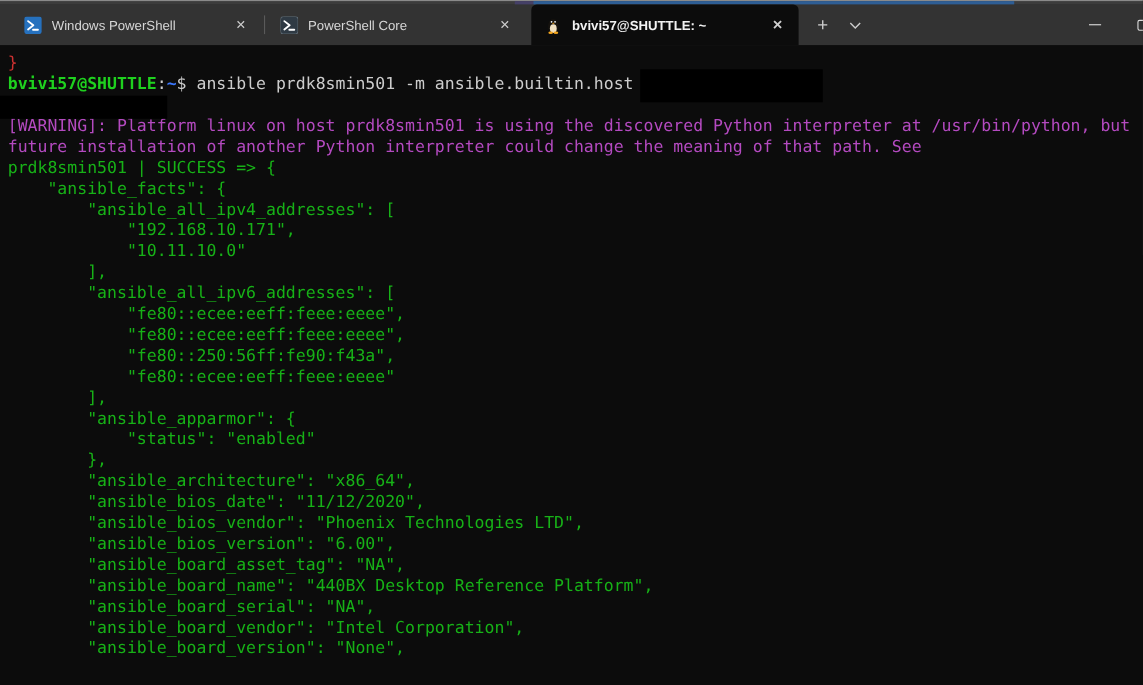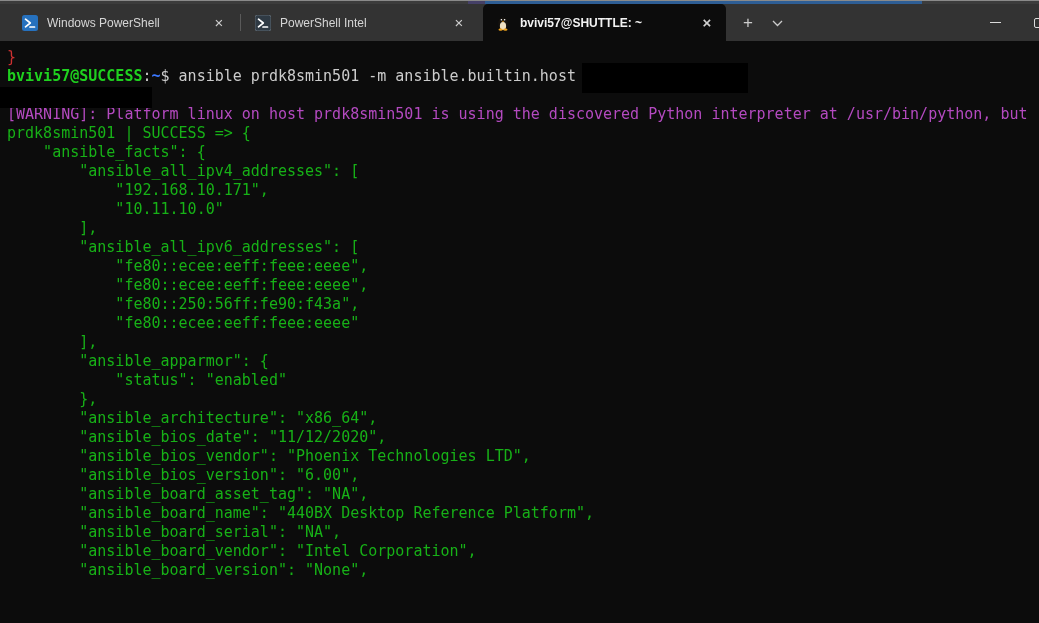--- a/index.html
+++ b/index.html
@@ -88,21 +88,21 @@
     <div class="tabsep"></div>
 
     <div class="tab tab-2">
       <span class="tabicon">
         <svg viewBox="0 0 16 16" width="16" height="16">
           <rect width="16" height="16" rx="2.5" fill="#2f3a44" stroke="#6a7680" stroke-width="0.8"></rect>
           <path d="M3.5 4.2 L8.3 8 L3.5 11.8" stroke="#ffffff" stroke-width="1.7" fill="none" stroke-linecap="round" stroke-linejoin="round"></path>
           <line x1="8" y1="12" x2="12.5" y2="12" stroke="#ffffff" stroke-width="1.7" stroke-linecap="round"></line>
         </svg>
       </span>
-      <span class="tablabel">PowerShell Intel</span>
+      <span class="tablabel">PowerShell Core</span>
       <span class="tabclose">×</span>
     </div>
 
     <div class="tab tab-3">
       <span class="tabicon">
         <svg viewBox="0 0 16 16" width="16" height="16">
           <ellipse cx="8" cy="8.6" rx="4.8" ry="6.4" fill="#15120e"></ellipse>
           <ellipse cx="8" cy="11" rx="3.1" ry="3.9" fill="#efe0c2"></ellipse>
           <circle cx="6.4" cy="4.8" r="0.8" fill="#ffffff"></circle>
           <circle cx="9.6" cy="4.8" r="0.8" fill="#ffffff"></circle>
@@ -127,23 +127,24 @@
       <span class="glyph"></span>
     </div>
     <div class="caption-max">
       <span class="glyph"></span>
     </div>
   </div>
 
   <div class="terminal">
     <div class="term-text">
         <div class="tline"><span class="seg-red">}</span></div>
-        <div class="tline"><span class="seg-prompt">bvivi57@SUCCESS</span><span class="seg-plain">:</span><span class="seg-path">~</span><span class="seg-plain">$ ansible prdk8smin501 -m ansible.builtin.host</span></div>
+        <div class="tline"><span class="seg-prompt">bvivi57@SHUTTLE</span><span class="seg-plain">:</span><span class="seg-path">~</span><span class="seg-plain">$ ansible prdk8smin501 -m ansible.builtin.host</span></div>
         <div class="tline">&nbsp;</div>
         <div class="tline"><span class="seg-warning">[WARNING]: Platform linux on host prdk8smin501 is using the discovered Python interpreter at /usr/bin/python, but</span></div>
+        <div class="tline"><span class="seg-warning">future installation of another Python interpreter could change the meaning of that path. See</span></div>
         <div class="tline"><span class="seg-green">prdk8smin501 | SUCCESS =&gt; {</span></div>
         <div class="tline"><span class="seg-green">    "ansible_facts": {</span></div>
         <div class="tline"><span class="seg-green">        "ansible_all_ipv4_addresses": [</span></div>
         <div class="tline"><span class="seg-green">            "192.168.10.171",</span></div>
         <div class="tline"><span class="seg-green">            "10.11.10.0"</span></div>
         <div class="tline"><span class="seg-green">        ],</span></div>
         <div class="tline"><span class="seg-green">        "ansible_all_ipv6_addresses": [</span></div>
         <div class="tline"><span class="seg-green">            "fe80::ecee:eeff:feee:eeee",</span></div>
         <div class="tline"><span class="seg-green">            "fe80::ecee:eeff:feee:eeee",</span></div>
         <div class="tline"><span class="seg-green">            "fe80::250:56ff:fe90:f43a",</span></div>

